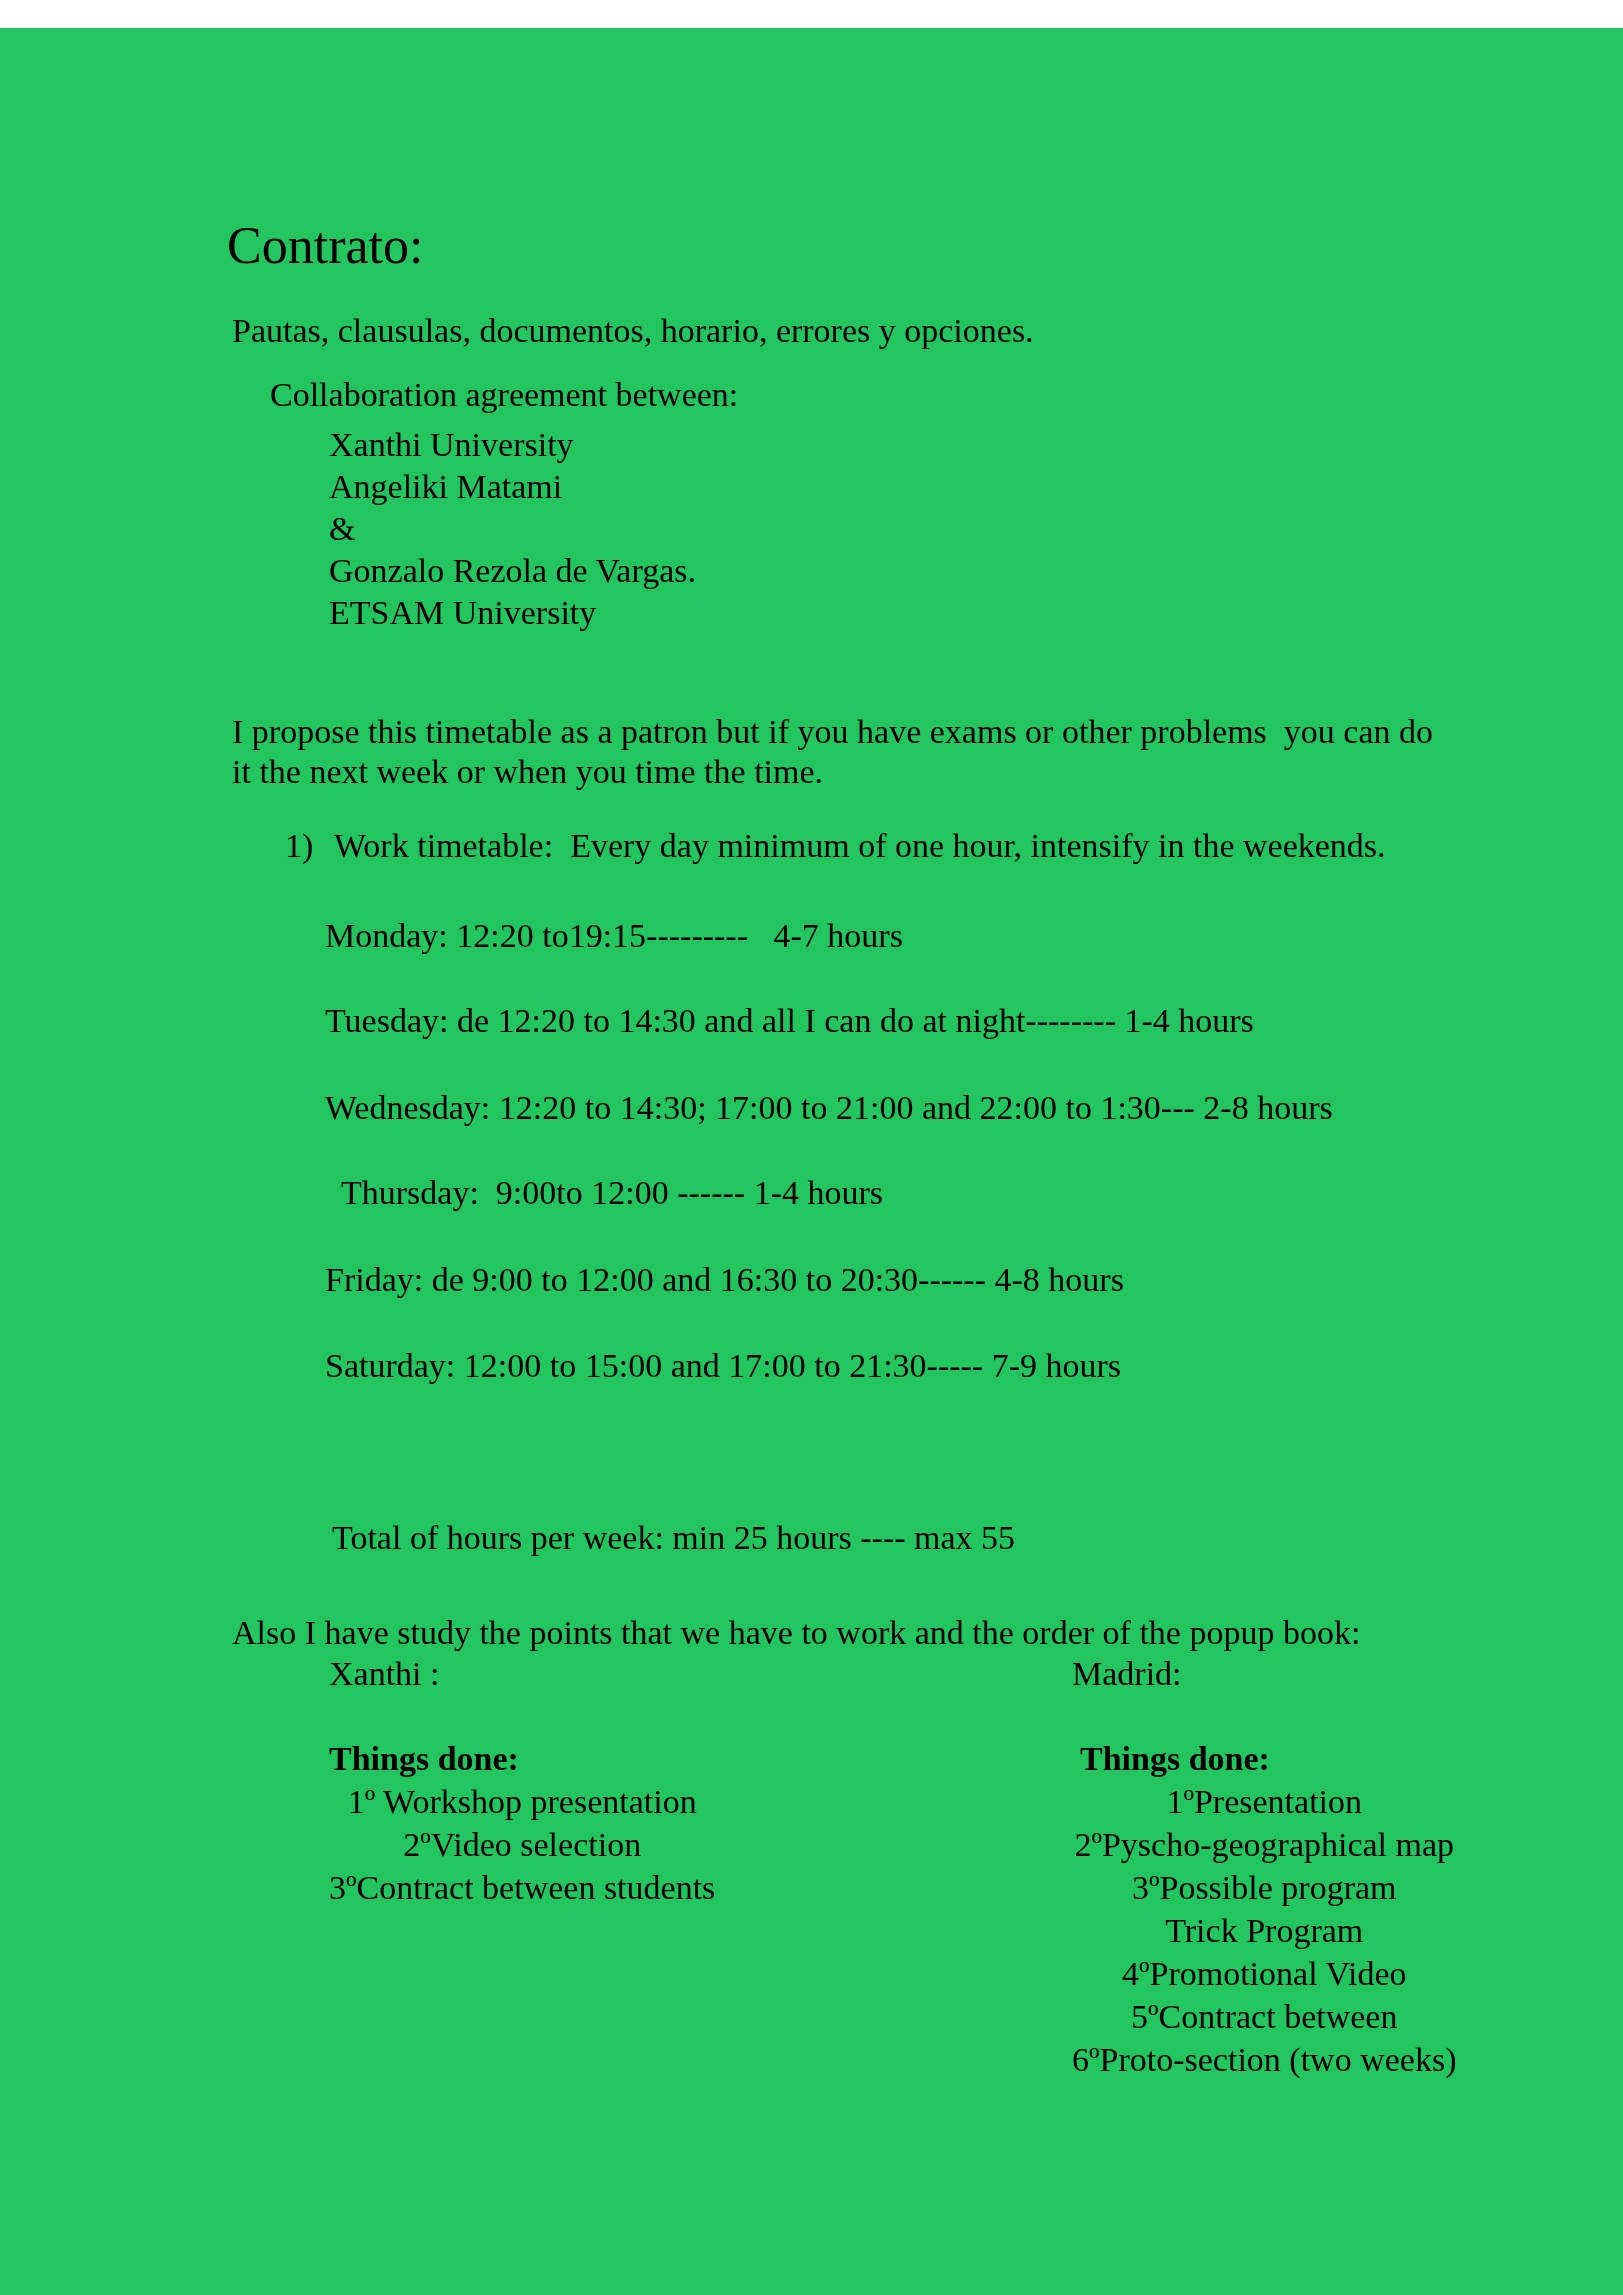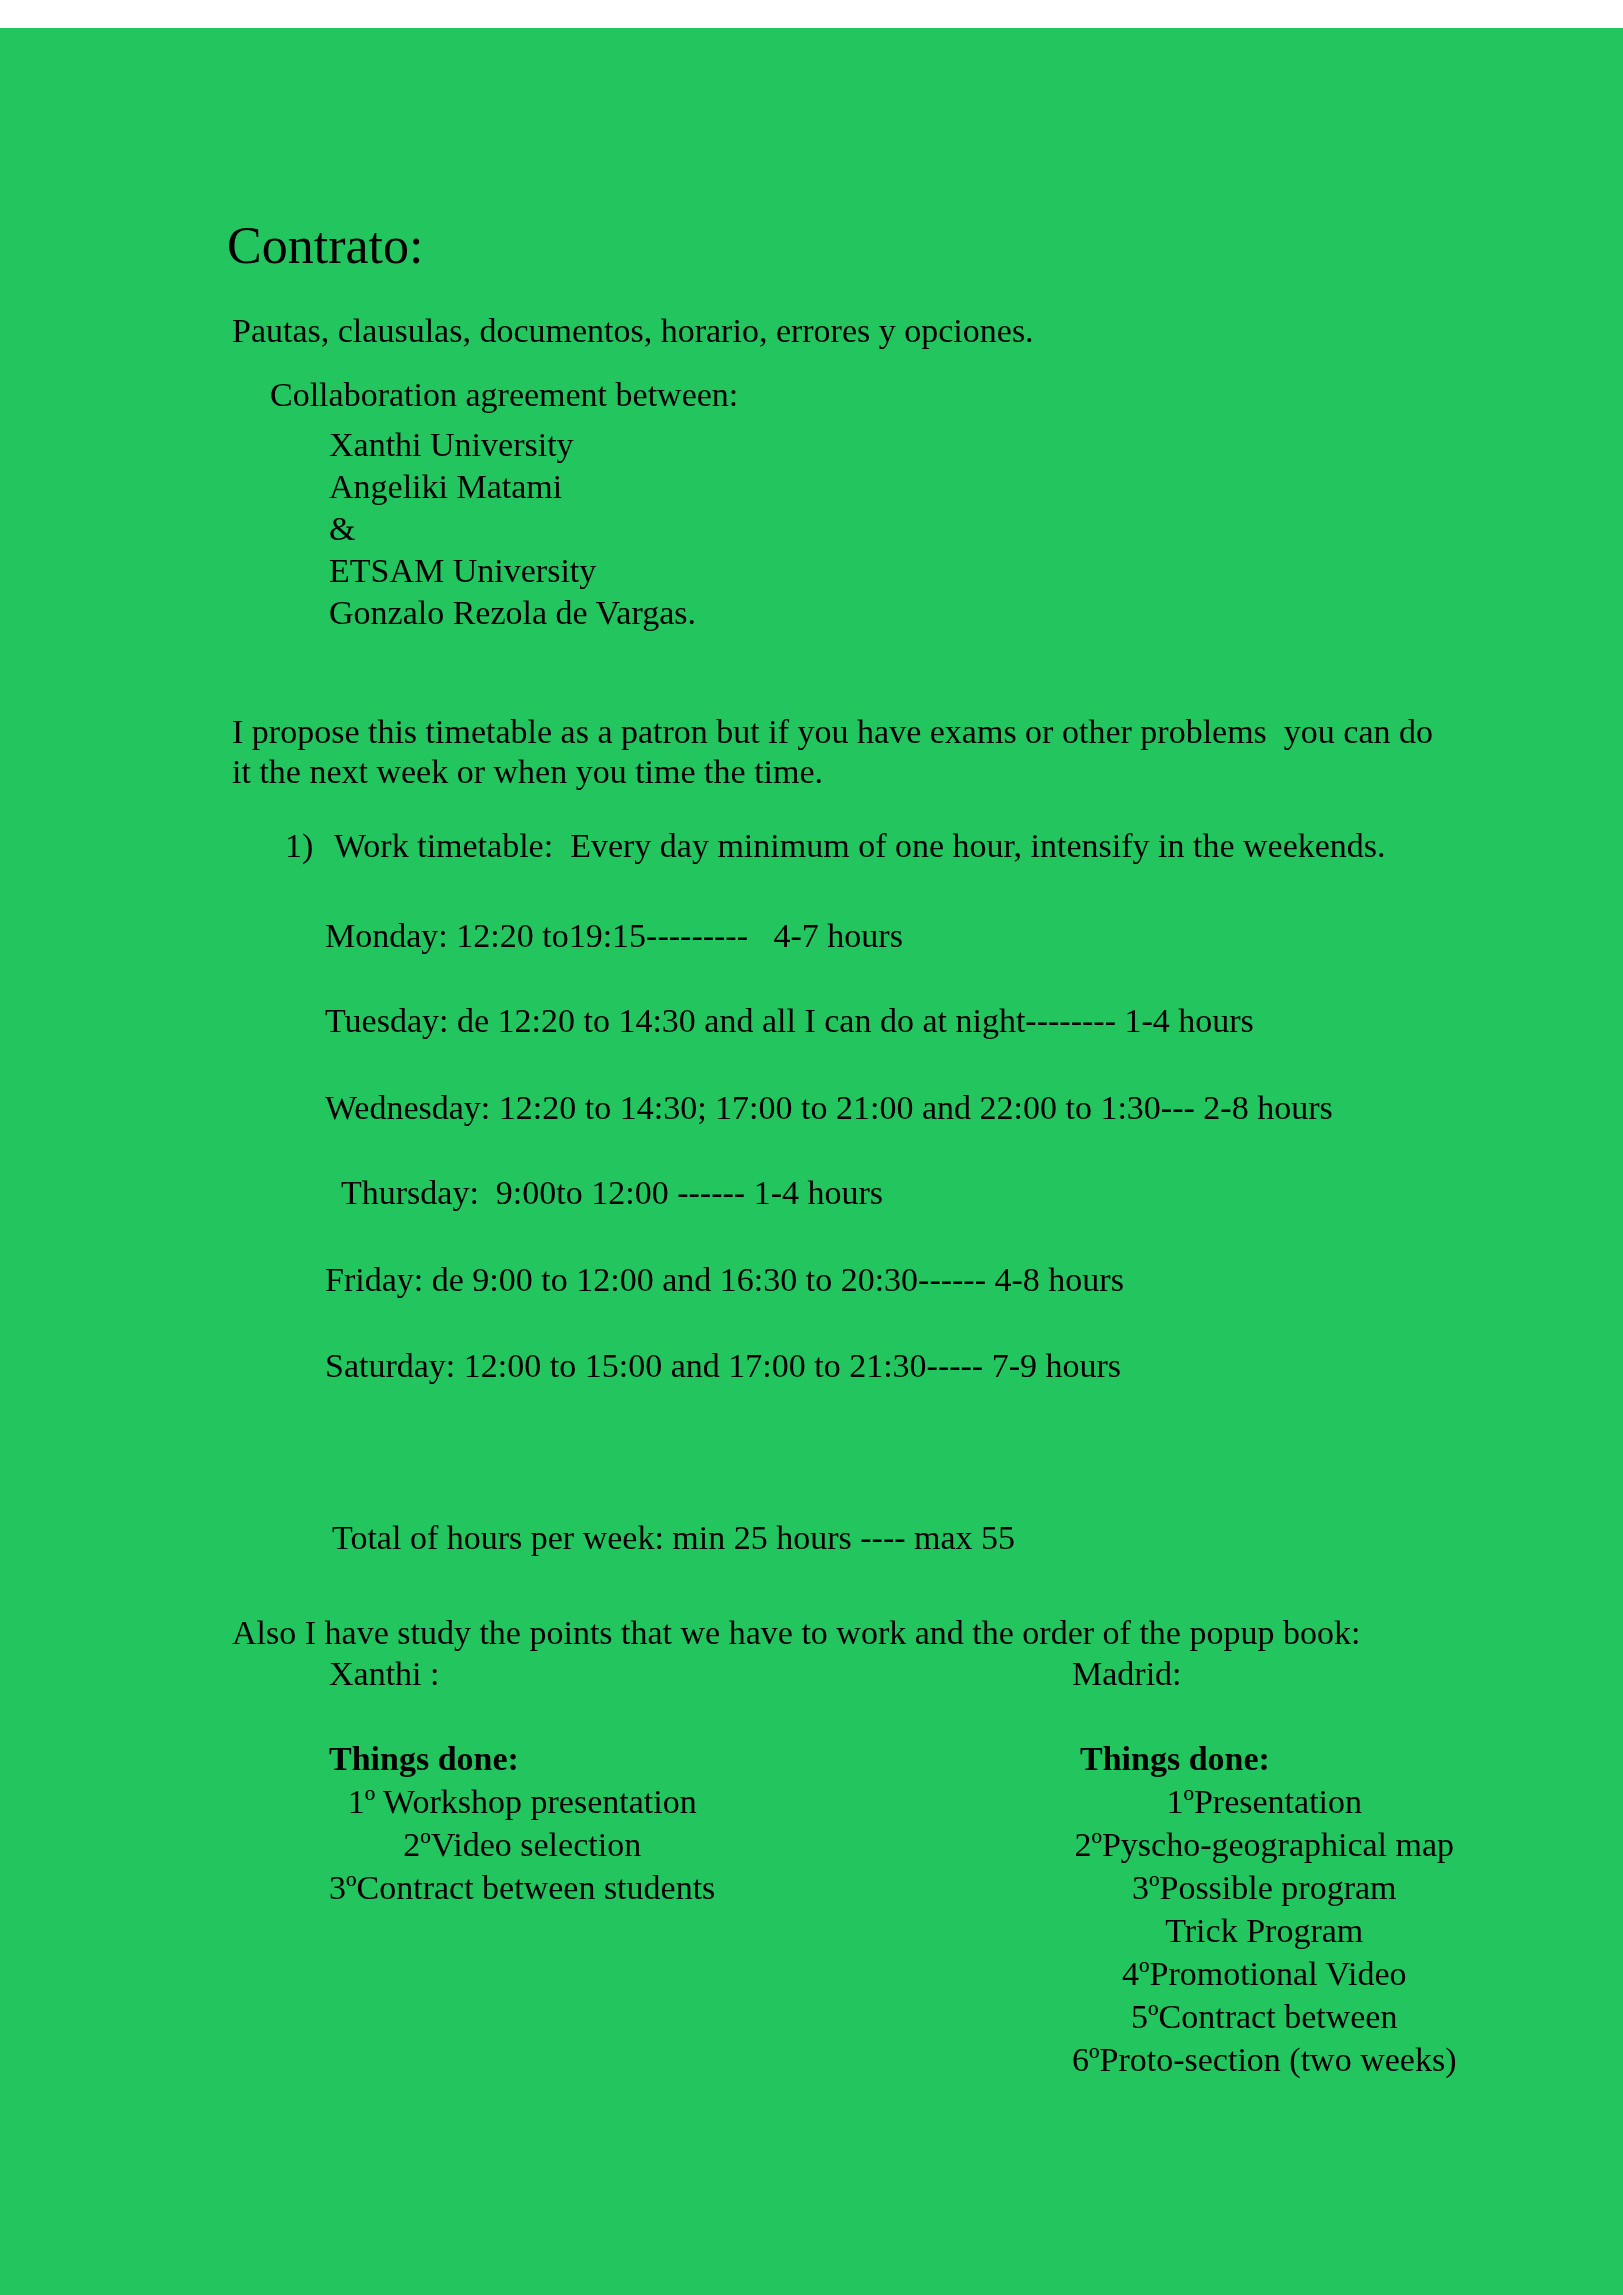--- a/index.html
+++ b/index.html
@@ -59,22 +59,22 @@
   <div class="title">Contrato:</div>
 
   <div class="line" style="left:232px; top:282px;">Pautas, clausulas, documentos, horario, errores y opciones.</div>
 
   <div class="line" style="left:270px; top:346px;">Collaboration agreement between:</div>
 
   <div class="block" style="left:329px; top:396px;">
     <div>Xanthi University</div>
     <div>Angeliki Matami</div>
     <div>&amp;</div>
+    <div>Gonzalo Rezola de Vargas.</div>
     <div>ETSAM University</div>
-    <div>Gonzalo Rezola de Vargas.</div>
   </div>
 
   <div class="block proposal-block" style="left:232px; top:684px;">
     <div>I propose this timetable as a patron but if you have exams or other problems  you can do</div>
     <div>it the next week or when you time the time.</div>
   </div>
 
   <div class="line" style="left:285px; top:797px;">1)</div>
   <div class="line" style="left:334px; top:797px;">Work timetable:  Every day minimum of one hour, intensify in the weekends.</div>
 

